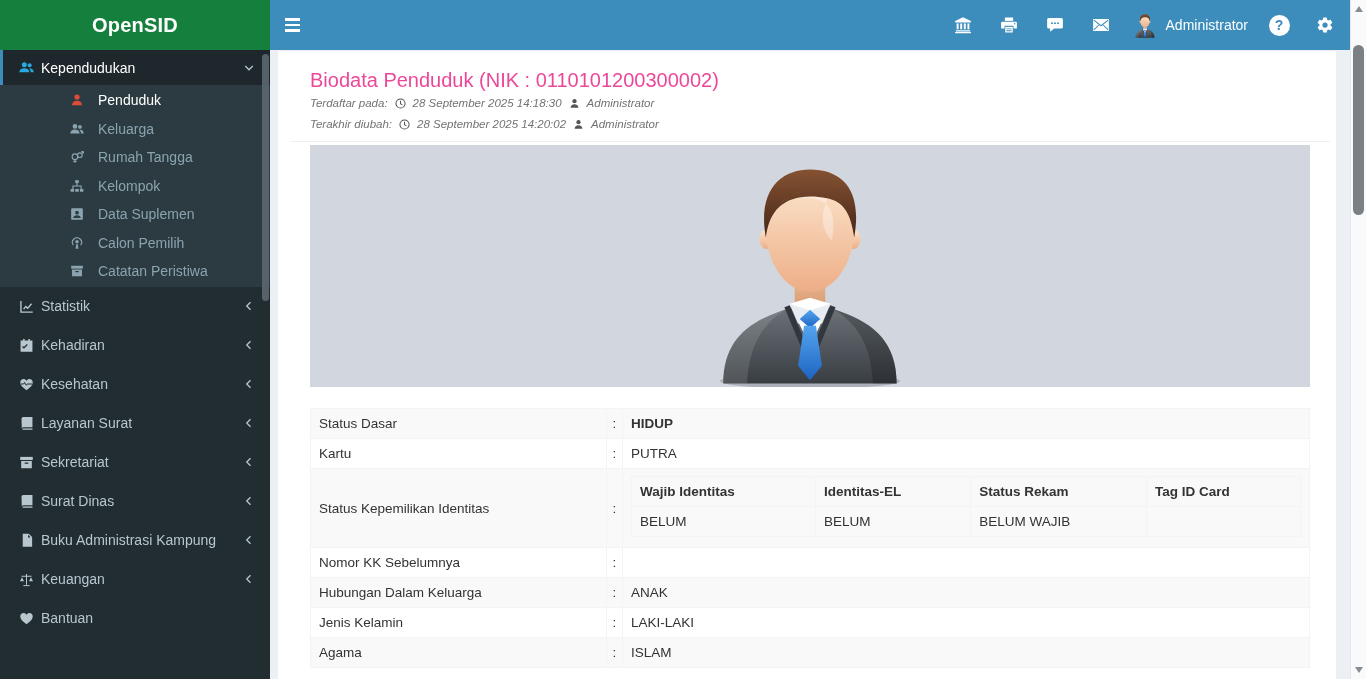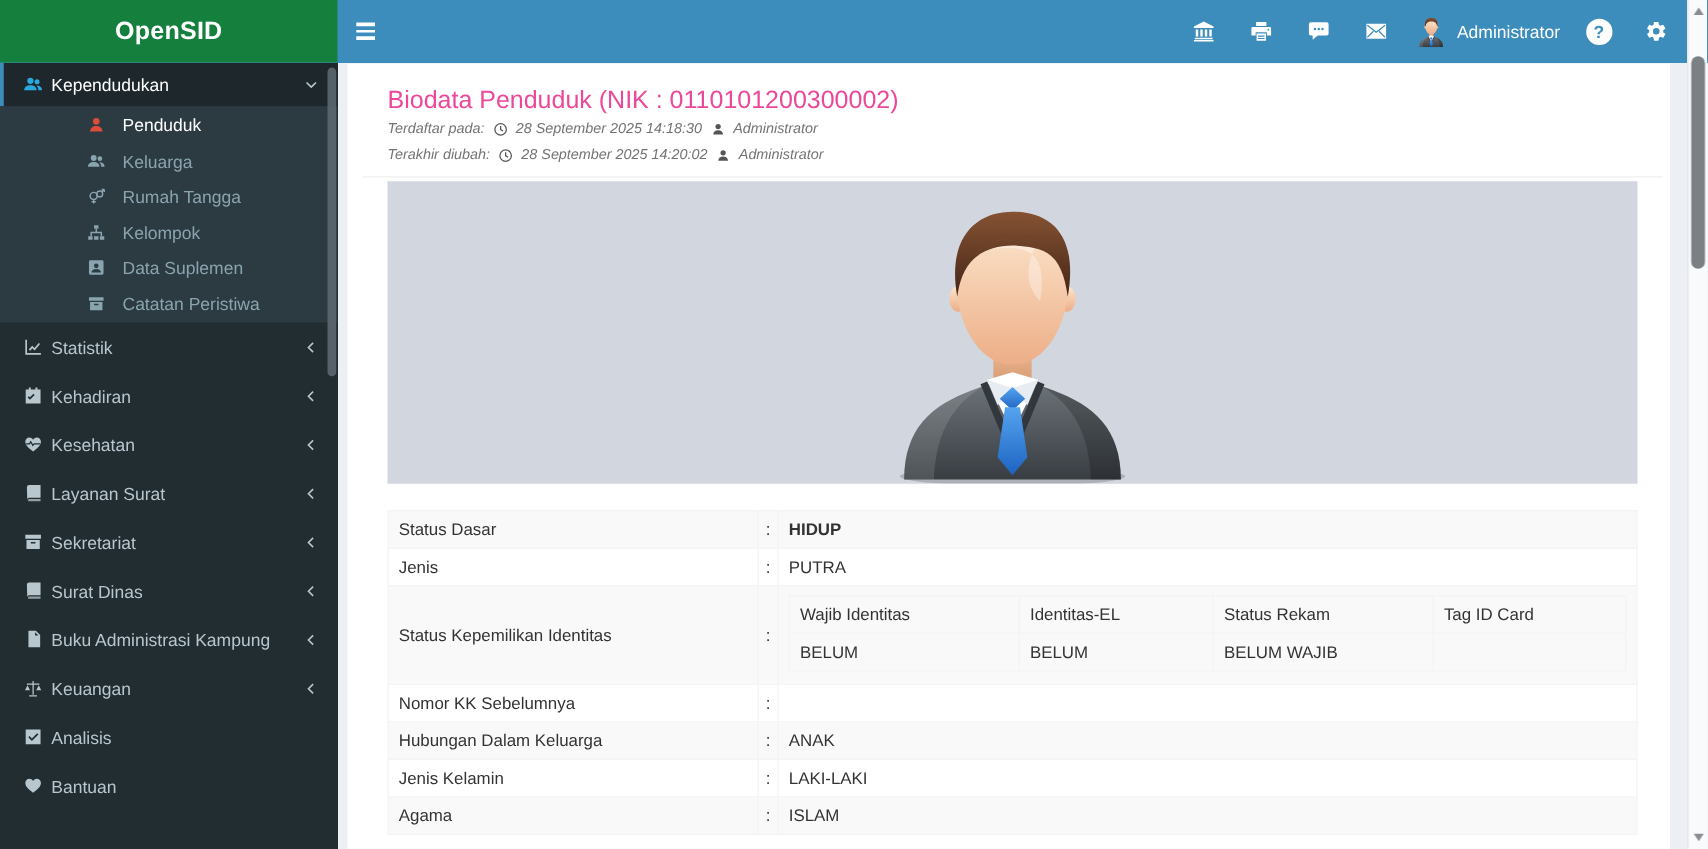--- a/index.html
+++ b/index.html
@@ -94,21 +94,21 @@
     font-size:13.5px; color:#333;
   }
   .biodata td { border:1px solid #f4f4f4; padding:7px 8px; vertical-align:middle; }
   .biodata tr:nth-child(odd) { background:#f9f9f9; }
   .biodata td.lbl { width:296px; }
   .biodata td.colon { width:16px; padding:7px 3px; text-align:center; }
   .biodata td.val.b { font-weight:bold; }
 
   table.id-table { width:100%; border-collapse:collapse; margin:0 0 3px 0; }
   .id-table th, .id-table td { border:1px solid #f4f4f4; padding:7px 8px; text-align:left; font-size:13.5px; }
-  .id-table th { font-weight:normal; }
+  .id-table th { font-weight:bold; }
   .id-table tbody tr { background:#fff; }
   .id-table th:nth-child(1), .id-table td:nth-child(1) { width:27.5%; }
   .id-table th:nth-child(2), .id-table td:nth-child(2) { width:23.2%; }
   .id-table th:nth-child(3), .id-table td:nth-child(3) { width:26.3%; }
   .id-table th:nth-child(4), .id-table td:nth-child(4) { width:23%; }
 
   
   .page-scrollbar {
     position:fixed; top:0; right:0; bottom:0; width:16px;
     background:#f9fafb; border-left:1px solid #e6e8ea; z-index:40;
@@ -355,20 +355,26 @@
             <span class="lbl">Kelompok</span>
           </li>
           <li class="">
             <svg class="ico ">
               <use href="#id-badge-icon"></use>
             </svg>
             <span class="lbl">Data Suplemen</span>
           </li>
           <li class="">
             <svg class="ico ">
+              <use href="#podcast-icon"></use>
+            </svg>
+            <span class="lbl">Calon Pemilih</span>
+          </li>
+          <li class="">
+            <svg class="ico ">
               <use href="#archive-icon"></use>
             </svg>
             <span class="lbl">Catatan Peristiwa</span>
           </li>
         </ul>
       </li>
       <li class="item">
         <svg class="ico main">
           <use href="#line-chart-icon"></use>
         </svg>
@@ -432,26 +438,20 @@
         </svg>
       </li>
       <li class="item">
         <svg class="ico main">
           <use href="#balance-scale-icon"></use>
         </svg>
         <span class="lbl">Keuangan</span>
         <svg class="ico chev">
           <use href="#angle-left-icon"></use>
         </svg>
-      </li>
-      <li class="item">
-        <svg class="ico main">
-          <use href="#check-square-icon"></use>
-        </svg>
-        <span class="lbl">Analisis</span>
       </li>
       <li class="item">
         <svg class="ico main">
           <use href="#heart-icon"></use>
         </svg>
         <span class="lbl">Bantuan</span>
       </li>
     </ul>
   <div class="side-thumb"></div>
 </aside>
@@ -493,21 +493,21 @@
     </div>
 
     <table class="biodata">
       <tbody id="biodata-body">
           <tr>
             <td class="lbl">Status Dasar</td>
             <td class="colon">:</td>
             <td class="val b">HIDUP</td>
           </tr>
           <tr>
-            <td class="lbl">Jenis</td>
+            <td class="lbl">Kartu</td>
             <td class="colon">:</td>
             <td class="val">PUTRA</td>
           </tr>
           <tr>
             <td class="lbl">Status Kepemilikan Identitas</td>
             <td class="colon">:</td>
             <td class="val">
               <table class="id-table">
                 <thead>
                   <tr>

